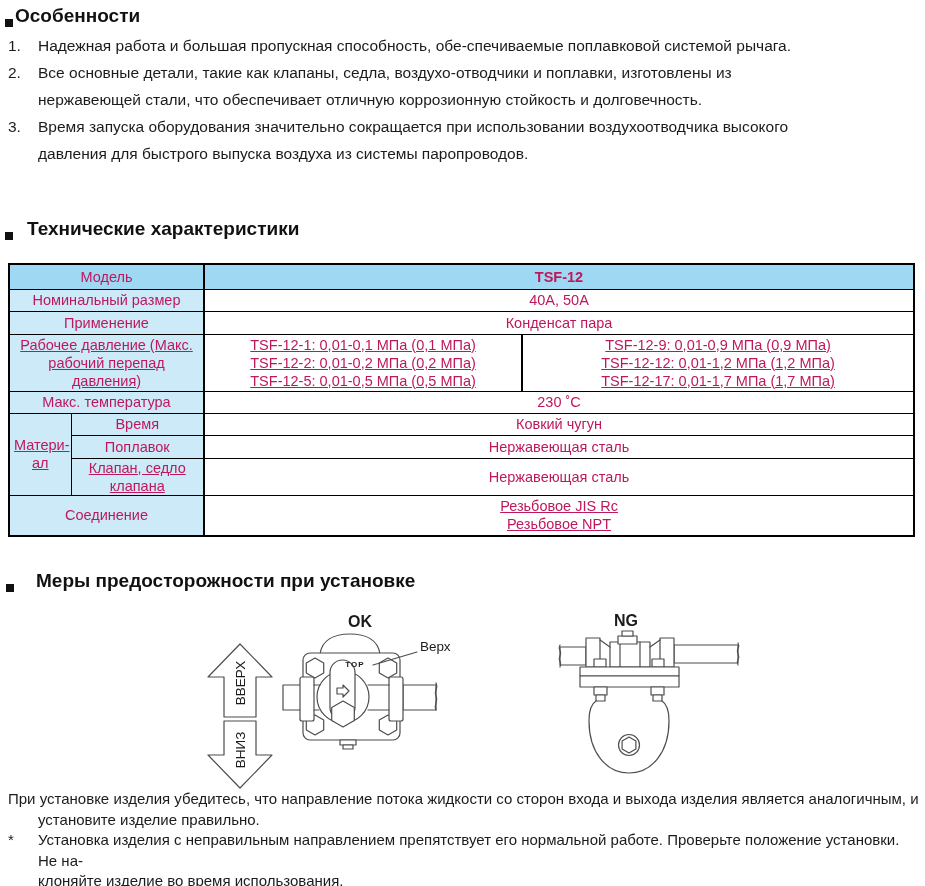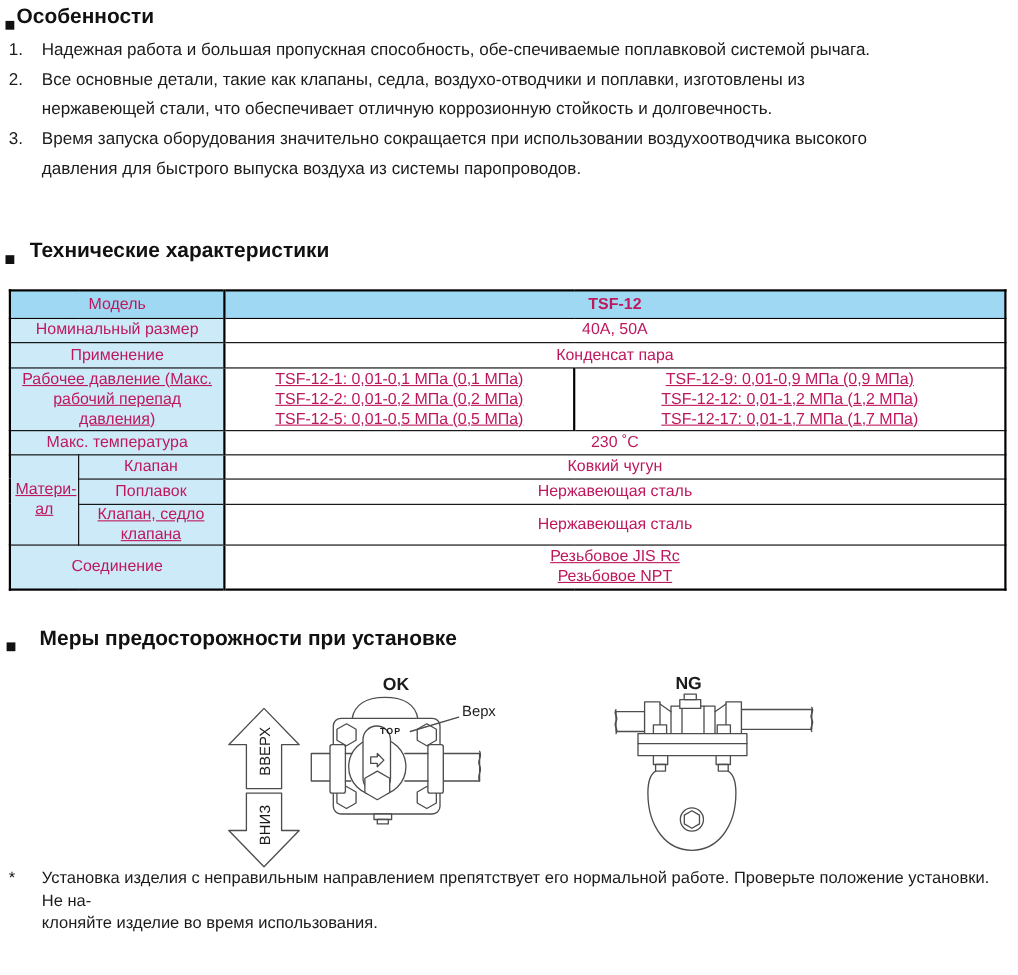--- a/index.html
+++ b/index.html
@@ -104,21 +104,21 @@
 TSF-12-12: 0,01-1,2 МПа (1,2 МПа)
 TSF-12-17: 0,01-1,7 МПа (1,7 МПа)</td>
   </tr>
   <tr class="r5 bb2">
     <td colspan="2" class="lbl br2">Макс. температура</td>
     <td colspan="2">230 ˚C</td>
   </tr>
   <tr class="r6">
     <td rowspan="3" class="lbl pre">Матери-
 ал</td>
-    <td class="lbl br2">Клапан</td>
+    <td class="lbl br2">Время</td>
     <td colspan="2">Ковкий чугун</td>
   </tr>
   <tr class="r7">
     <td class="lbl br2">Поплавок</td>
     <td colspan="2">Нержавеющая сталь</td>
   </tr>
   <tr class="r8 bb2">
     <td class="lbl pre br2">Клапан, седло
 клапана</td>
     <td colspan="2">Нержавеющая сталь</td>
@@ -217,16 +217,18 @@
     <rect class="draw-w" x="101" y="82" width="13" height="8"></rect>
     <rect class="draw-w" x="103" y="90" width="9" height="6"></rect>
   </g>
 
   <path class="draw" d="M 46,96 C 41,99 39,107 39,116 C 39,147 56,168 79,168 C 102,168 119,147 119,116 C 119,107 117,99 112,96"></path>
   <circle class="draw" cx="79" cy="140" r="10.5"></circle>
   <polygon class="draw" points="79,132 85.9,136 85.9,144 79,148 72.1,144 72.1,136"></polygon>
 </svg>
 
 <div class="abs notes">
+  <div class="note"><span>При установке изделия убедитесь, что направление потока жидкости со сторон входа и выхода изделия является аналогичным, и
+установите изделие правильно.</span></div>
   <div class="note"><span class="marker">*</span><span>Установка изделия с неправильным направлением препятствует его нормальной работе. Проверьте положение установки. Не на-
 клоняйте изделие во время использования.</span></div>
 
 </div>
 
 </body></html>

